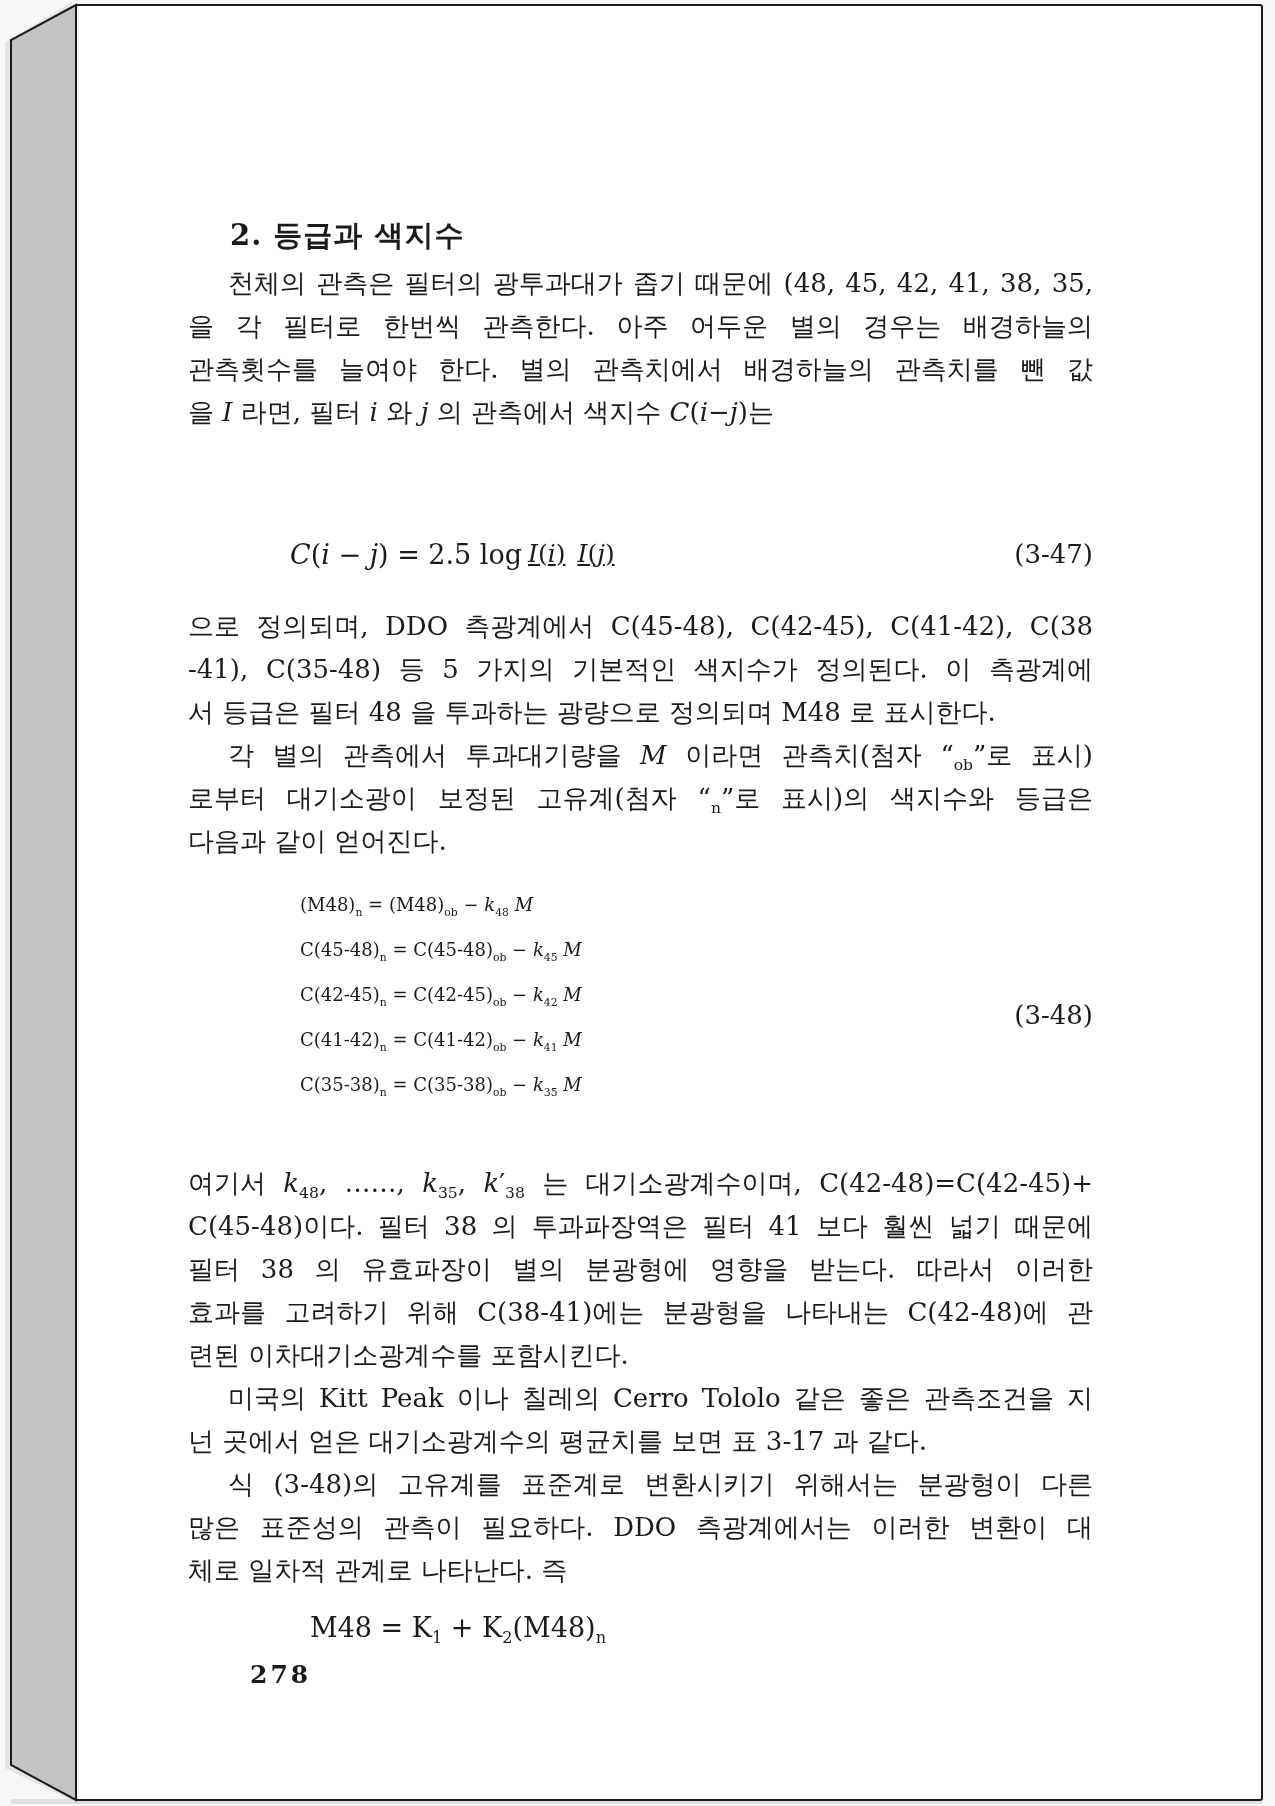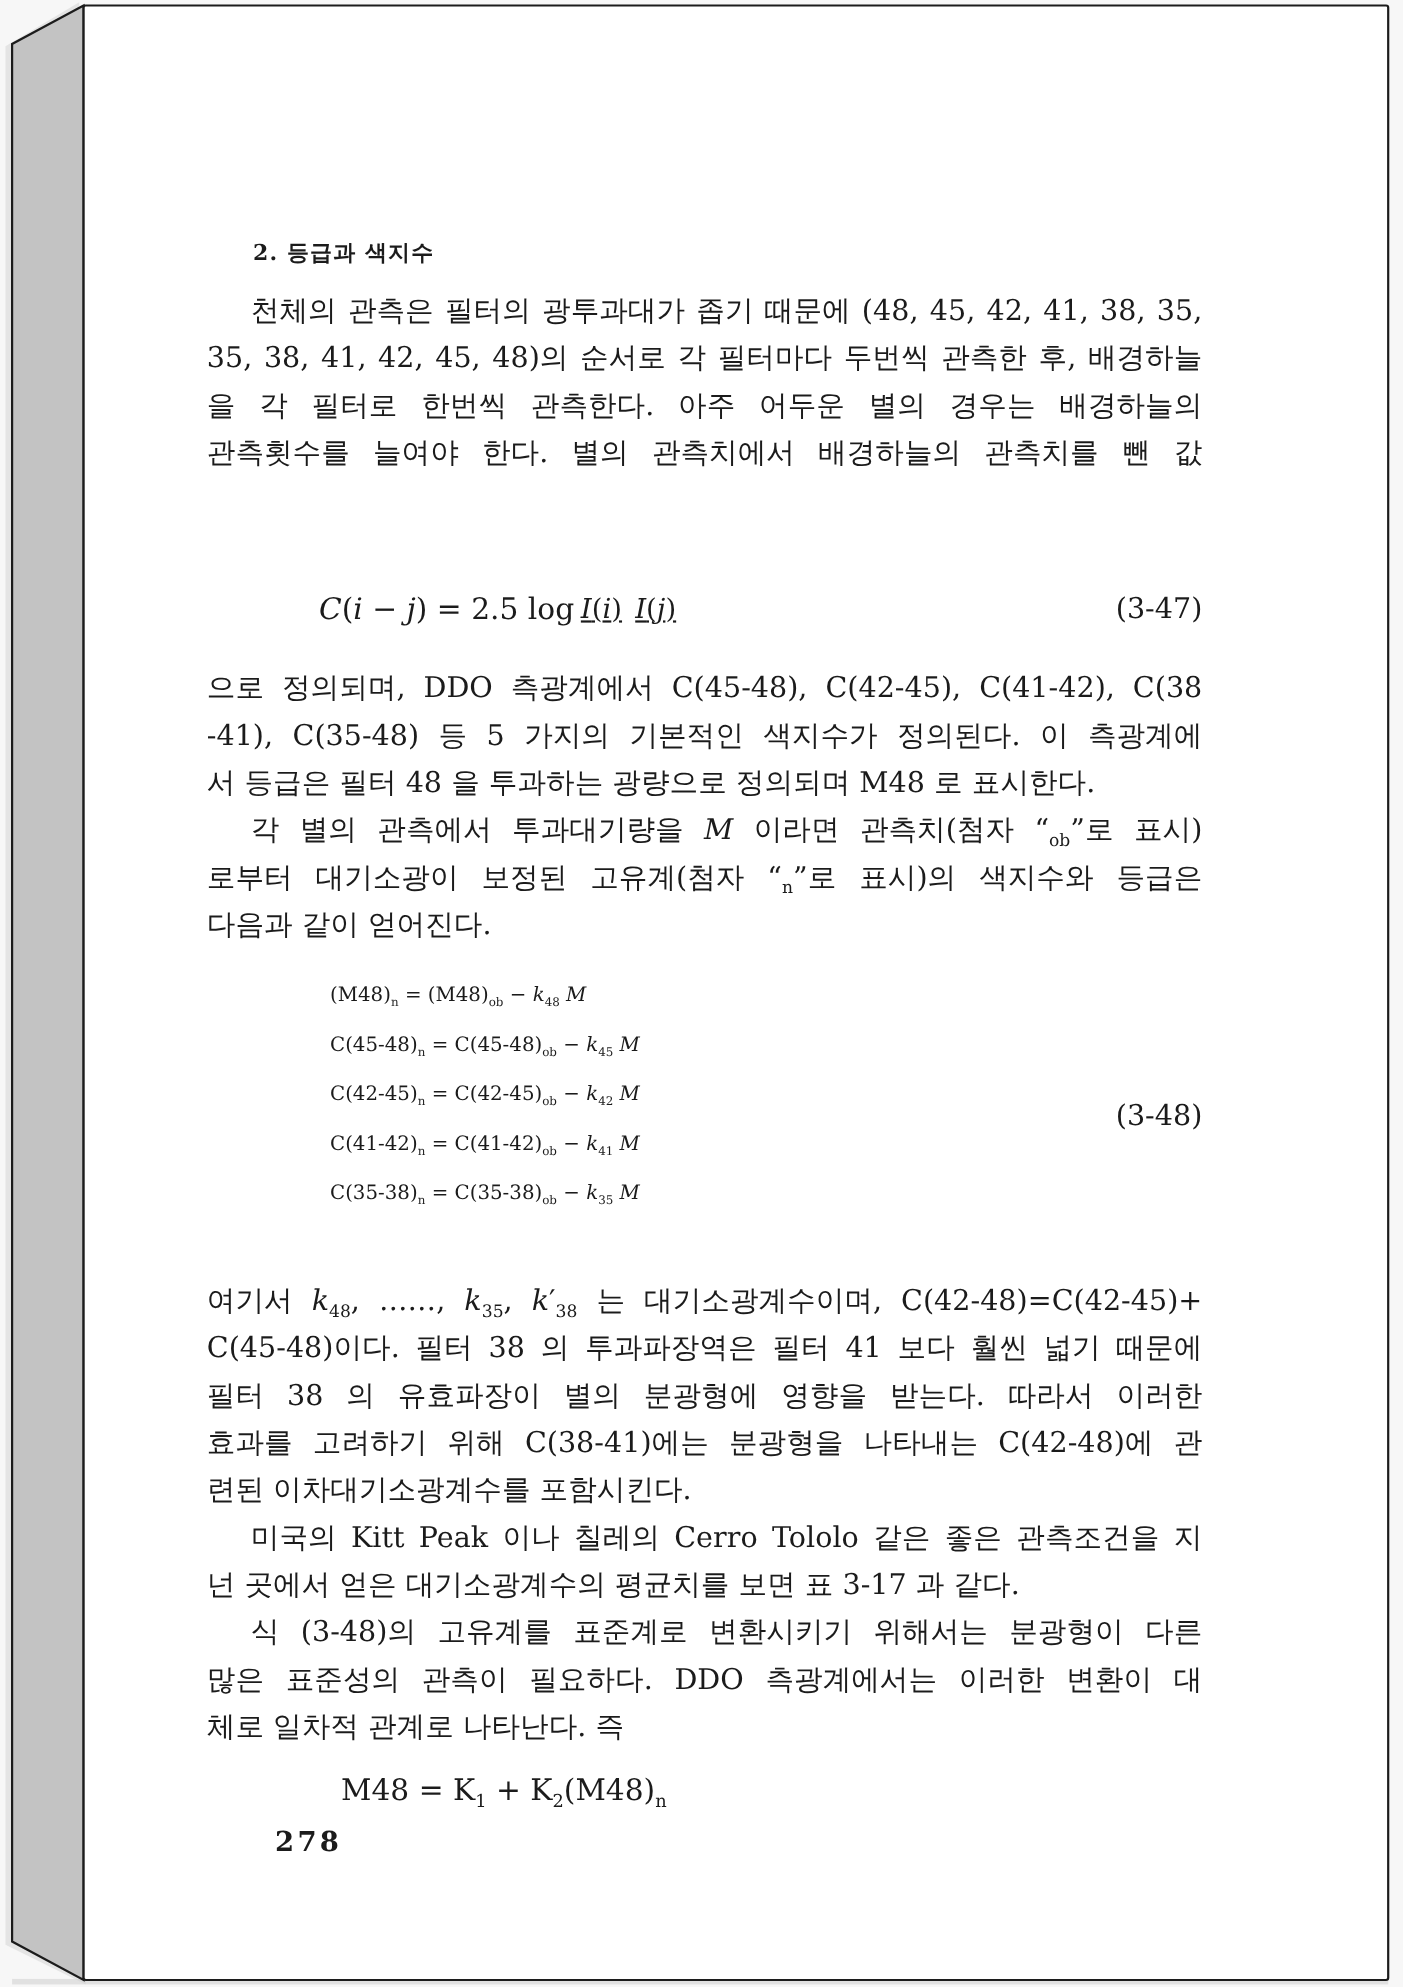--- a/index.html
+++ b/index.html
@@ -5,21 +5,21 @@
   html,body{margin:0;padding:0;}
   body{
     width:1275px;height:1806px;position:relative;
     background:#f7f7f7;
     font-family:"DejaVu Serif","Liberation Serif",serif;
     color:#1b1b1b;overflow:hidden;
   }
   .canvas{position:absolute;inset:0;width:1275px;height:1806px;}
   svg.book-bg{position:absolute;left:0;top:0;}
   .block{position:absolute;}
-  .heading{font-size:20px;font-weight:600;letter-spacing:1px;white-space:nowrap;}
+  .heading{font-size:29px;font-weight:600;letter-spacing:1px;white-space:nowrap;}
   .para{width:905px;}
   .bl{height:43px;line-height:43px;font-size:26px;}
   .jl{text-align:justify;text-align-last:justify;}
   .ll{text-align:left;}
   .indent{text-indent:40px;}
   sub{font-size:0.6em;line-height:0;}
   i{font-family:"DejaVu Serif","Liberation Serif",serif;}
   
   .eq347{left:290px;top:502px;width:803px;height:104px;display:flex;align-items:center;}
   .eq347 .lhs{font-size:27px;margin-right:0;white-space:nowrap;}
@@ -44,23 +44,23 @@
     <polygon points="72,2 5,42 5,1768 78,1804" fill="#e4e4e4" stroke="none"></polygon>
     <rect x="11" y="1799" width="1251" height="5" fill="#cfcfcf" opacity="0.55"></rect>
     <polygon points="76,5 11,40 11,1765 76,1800" fill="#c3c3c3" stroke="#1c1c1c" stroke-width="2"></polygon>
     <rect x="76" y="5" width="1186" height="1795" fill="#ffffff" stroke="#1c1c1c" stroke-width="2" rx="2"></rect>
   </svg>
 
   <div class="block heading" style="left:230px;top:216px;">2.  등급과 색지수</div>
 
   <div class="block para" style="left:188px;top:262px;">
     <div class="bl jl indent">천체의 관측은 필터의 광투과대가 좁기 때문에 (48, 45, 42, 41, 38, 35,</div>
-    <div class="bl jl">35, 38, 41, 42, 45, 48)의 순서로 각 필터마다 두번씩 관측한 후, 배경하늘</div>
     <div class="bl jl">을 각 필터로 한번씩 관측한다.  아주 어두운 별의 경우는 배경하늘의</div>
     <div class="bl jl">관측횟수를 늘여야 한다.  별의 관측치에서 배경하늘의 관측치를 뺀 값</div>
+    <div class="bl ll">을 <i>I</i> 라면, 필터 <i>i</i> 와 <i>j</i> 의 관측에서 색지수 <i>C</i>(<i>i</i>−<i>j</i>)는</div>
   </div>
 
   <div class="block eq347">
     <span class="lhs"><i>C</i>(<i>i</i> − <i>j</i>) = 2.5 log</span>
     <span class="frac">
       <span class="num"><i>I</i>(<i>i</i>)</span>
       <span class="bar"></span>
       <span class="den"><i>I</i>(<i>j</i>)</span>
     </span>
     <span class="eq-label">(3-47)</span>

